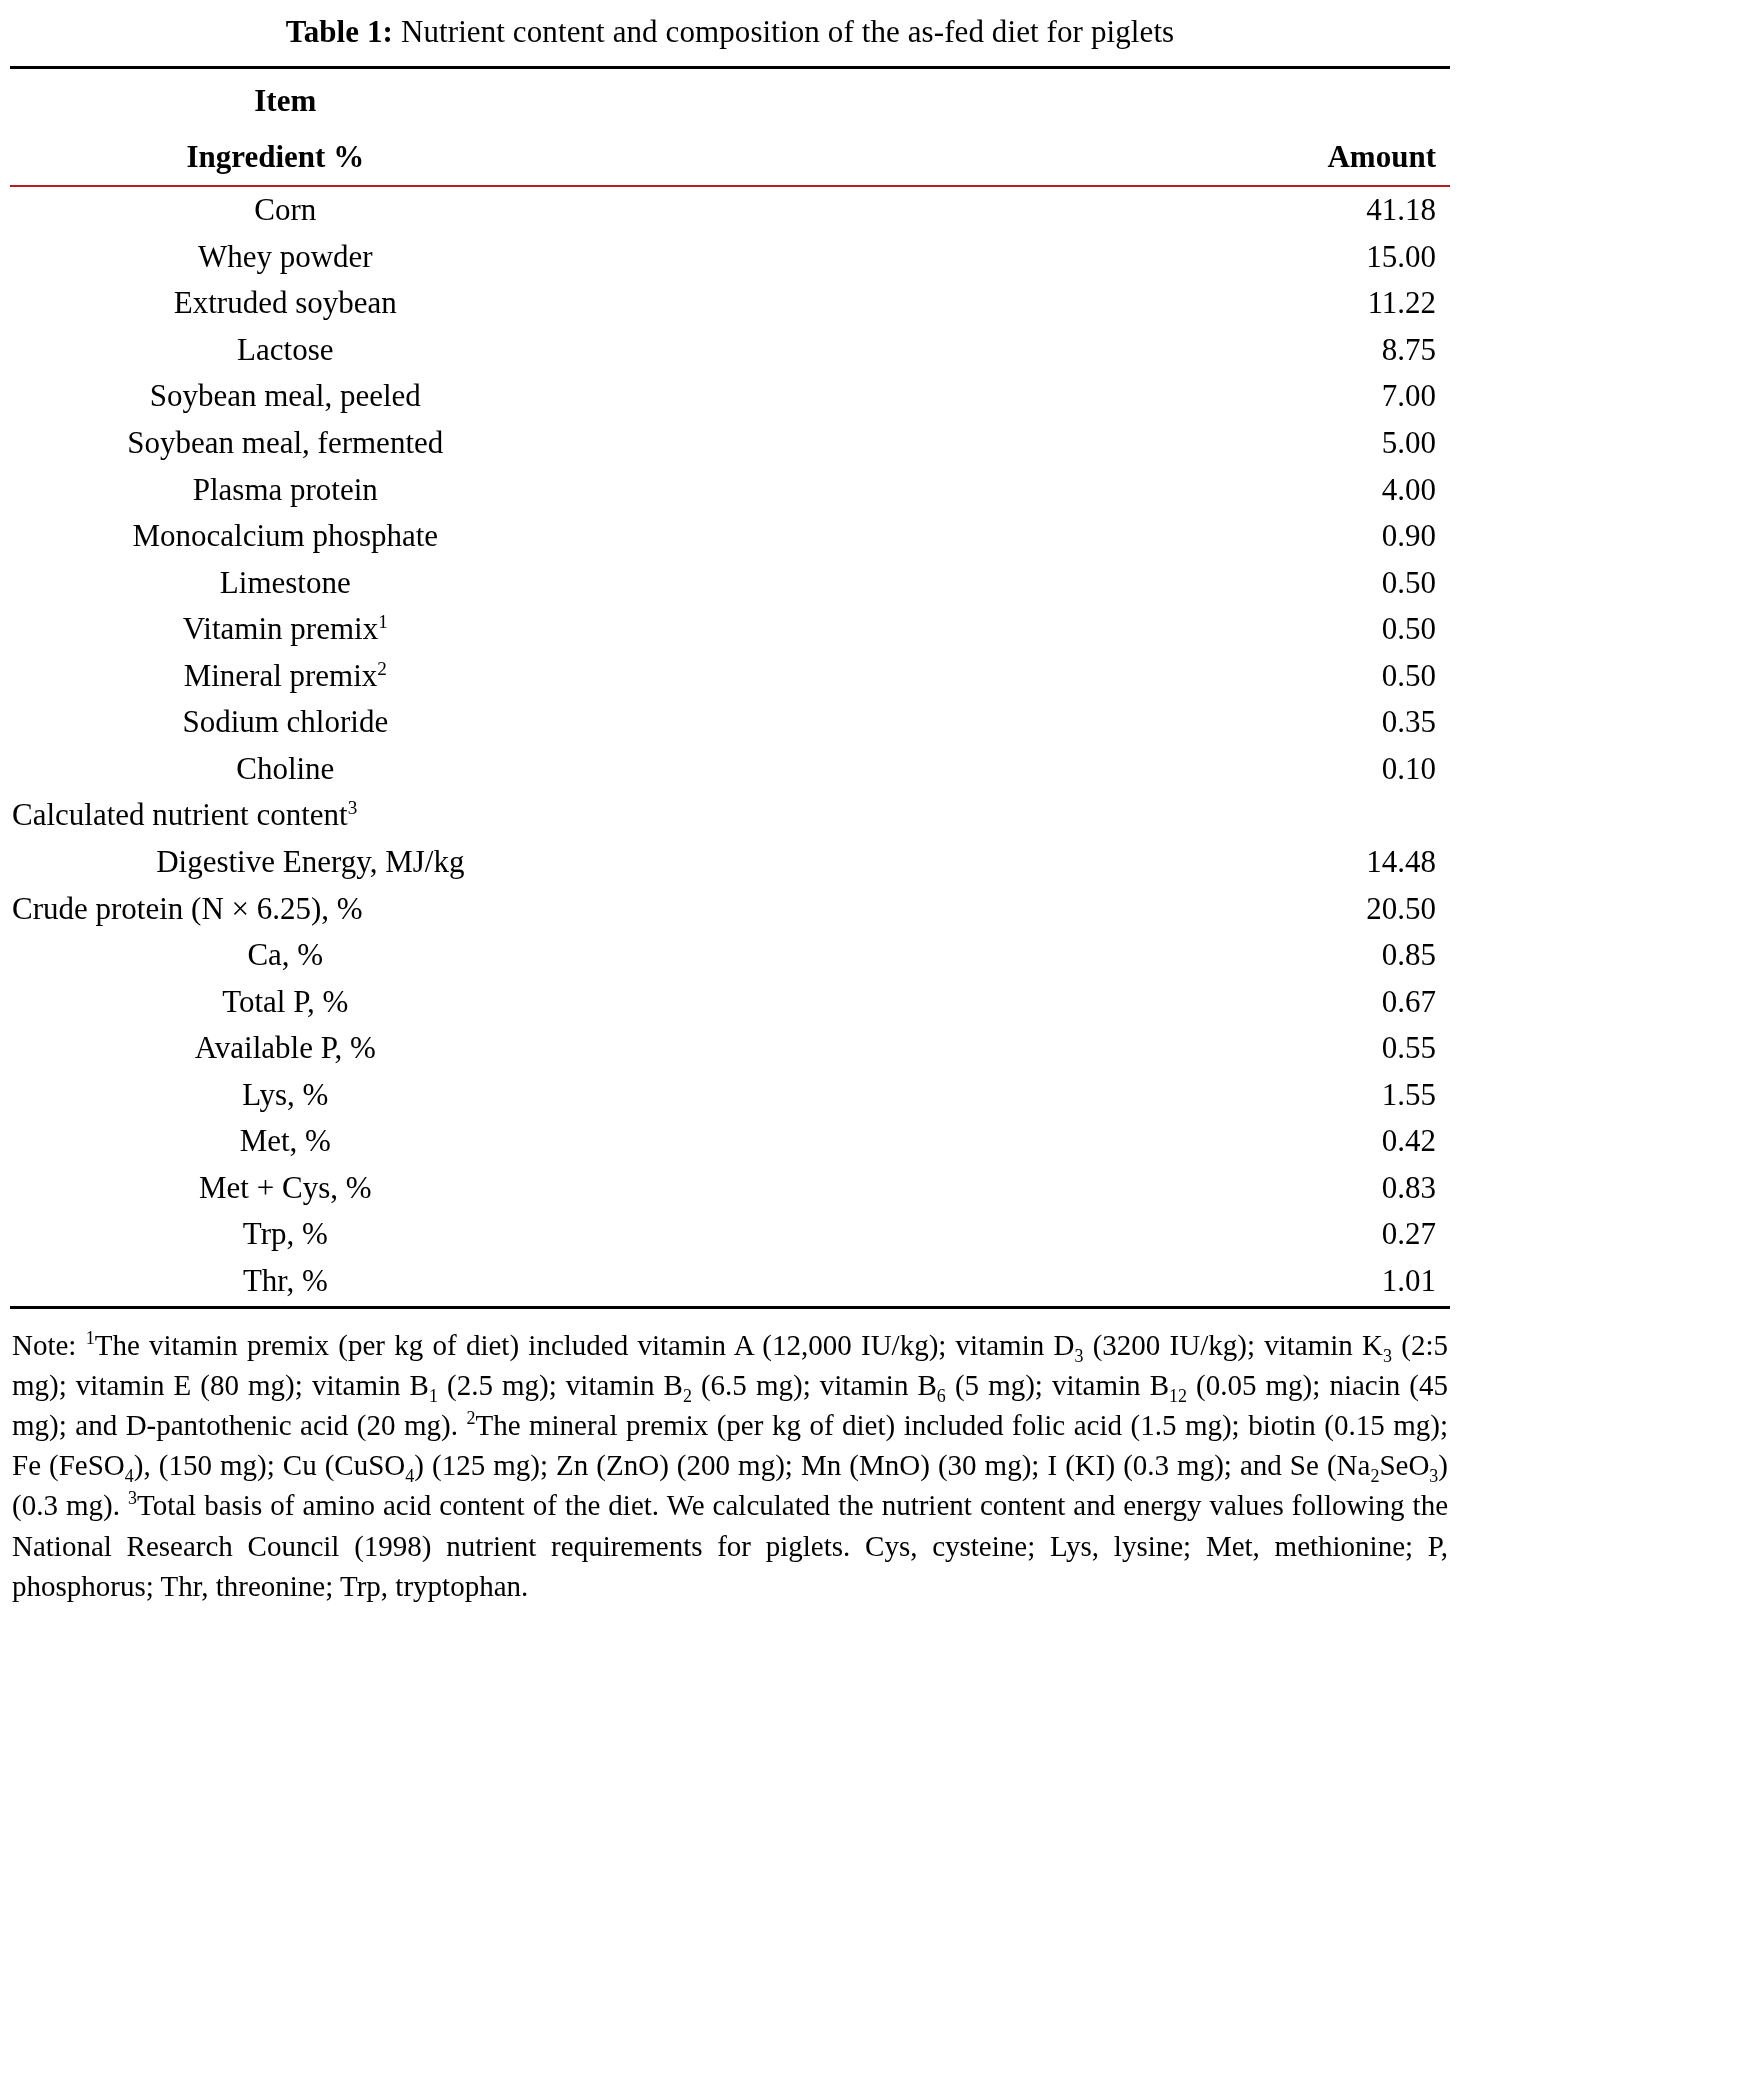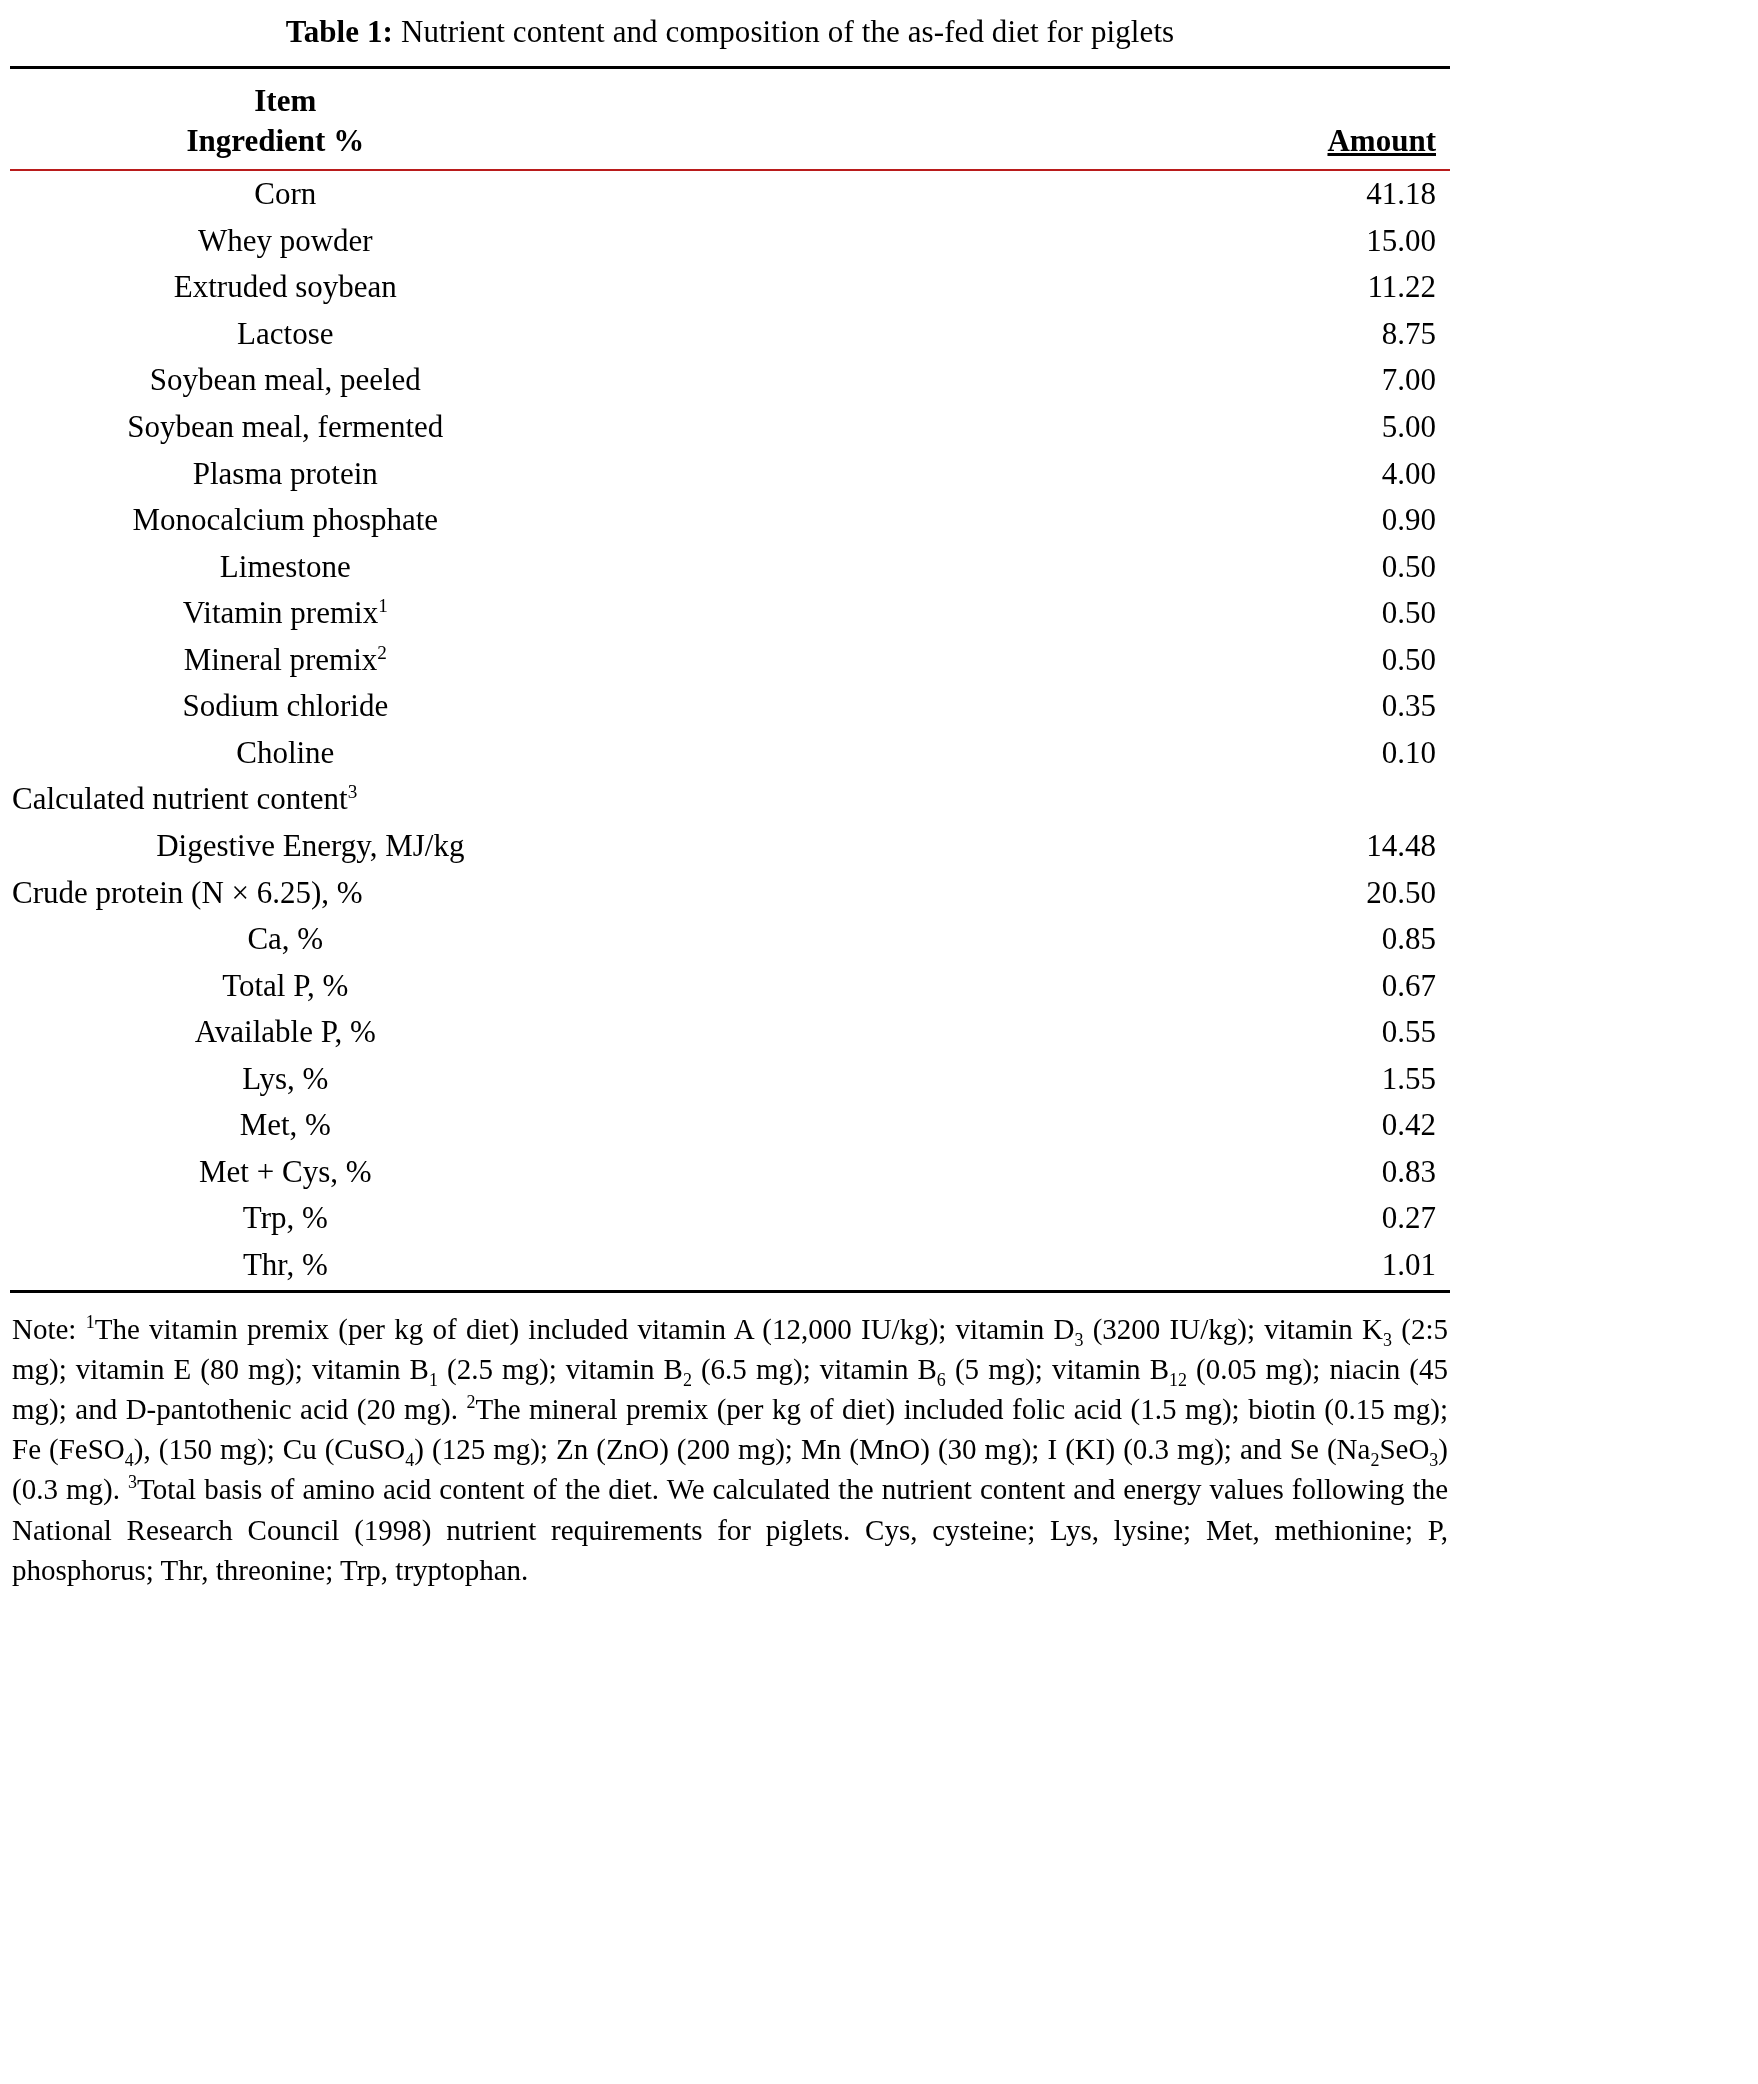--- a/index.html
+++ b/index.html
@@ -54,27 +54,26 @@
   }
   .head-item .line1 {
     display: block;
     text-align: center;
     padding-right: 515px;
   }
   .head-item .line2 {
     display: block;
     text-align: center;
     padding-right: 535px;
-    margin-top: 4px;
+    margin-top: 20px;
   }
   .head-amount {
     text-align: right;
     padding-right: 14px !important;
     width: 26%;
-    text-decoration: underline;
   }
   tbody td {
     padding: 7px 0 7px 0;
     font-size: 31px;
     line-height: 1.05;
   }
   td.label {
     text-align: center;
     padding-right: 515px;
   }

